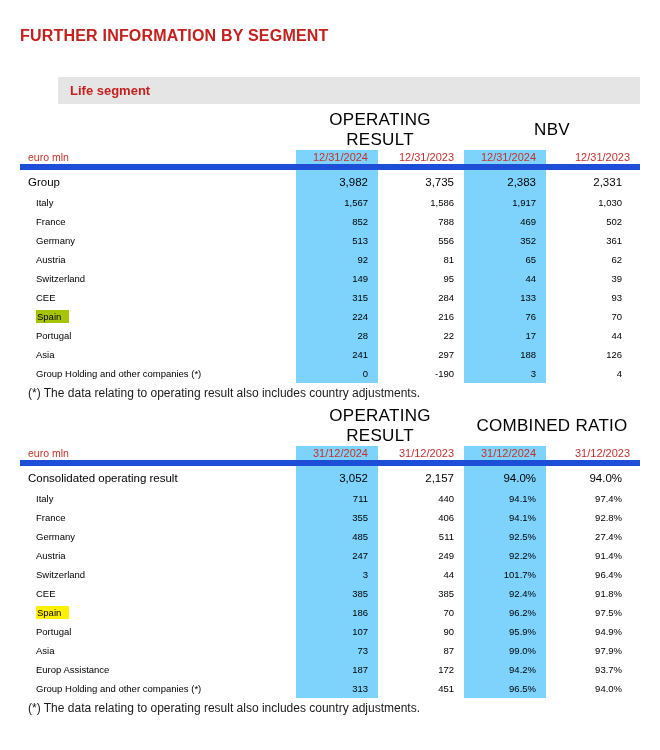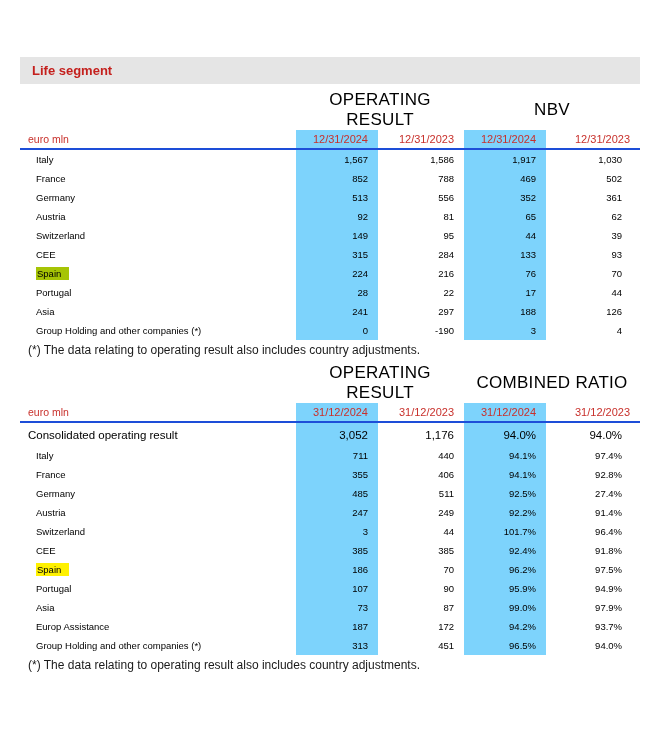--- a/index.html
+++ b/index.html
@@ -17,20 +17,21 @@
     color: #C4201D; line-height: 20px;
   }
 
   .section { margin-top: 0; }
   .section-banner {
     margin-top: 31px;
     background: #E5E5E5;
     height: 27px;
     display: flex; align-items: center;
     padding-left: 12px;
+    margin-left: 38px;
   }
   .section-banner .section-title {
     color: #C4201D; font-size: 13px; font-weight: bold;
   }
 
   table.seg-table {
     width: 620px;
     border-collapse: separate; border-spacing: 0;
     table-layout: fixed;
     margin-top: 6px;
@@ -43,21 +44,21 @@
 
   thead .grp-row td {
     height: 22px; font-size: 17px; color: #000;
     text-align: center; vertical-align: middle;
     letter-spacing: 0.3px;
   }
   thead .date-row td {
     height: 20px; font-size: 11px; color: #C8302B;
     text-align: right; vertical-align: middle;
     padding-right: 10px;
-    border-bottom: 2px solid #1d4ed8;
+    border-bottom: 6px solid #1d4ed8;
   }
   thead .date-row td.unit-cell {
     text-align: left; padding-left: 8px; font-size: 10.5px;
   }
   td.shade { background: #7dd3fc; }
 
   tbody td { vertical-align: middle; }
   tr.total-row td {
     height: 23px; font-size: 11.5px;
   }
@@ -74,20 +75,21 @@
     margin-top: 3px; padding-left: 8px;
     font-size: 12px; color: #1a1a1a;
   }
   .section + .section .section-banner { margin-top: 34px; }
 </style>
 </head>
 <body>
 
 <div class="page">
 
+  <h1 class="page-title">FURTHER INFORMATION BY SEGMENT</h1>
 
   <div class="section">
     <div class="section-banner">
       <span class="section-title">Life segment</span>
     </div>
     <table class="seg-table">
       <colgroup>
         <col class="c-label">
           <col class="c-n1">
           <col class="c-n2">
@@ -102,20 +104,27 @@
         </tr>
         <tr class="date-row">
           <td class="unit-cell">euro mln</td>
           <td class="shade">12/31/2024</td>
           <td>12/31/2023</td>
           <td class="shade">12/31/2024</td>
           <td class="last">12/31/2023</td>
         </tr>
       </thead>
       <tbody>
+        <tr class="total-row">
+          <td class="label-cell">Group</td>
+          <td class="num shade">3,982</td>
+          <td class="num">3,735</td>
+          <td class="num shade">2,383</td>
+          <td class="num last">2,331</td>
+        </tr>
 
   <tr class="sub-row">
     <td class="label-cell"><span class="row-label">Italy</span></td>
     <td class="num shade">1,567</td>
     <td class="num">1,586</td>
     <td class="num shade">1,917</td>
     <td class="num last">1,030</td>
   </tr>
 
   <tr class="sub-row">
@@ -214,21 +223,21 @@
           <td class="shade">31/12/2024</td>
           <td>31/12/2023</td>
           <td class="shade">31/12/2024</td>
           <td class="last">31/12/2023</td>
         </tr>
       </thead>
       <tbody>
         <tr class="total-row">
           <td class="label-cell">Consolidated operating result</td>
           <td class="num shade">3,052</td>
-          <td class="num">1,176</td>
+          <td class="num">2,157</td>
           <td class="num shade">94.0%</td>
           <td class="num last">94.0%</td>
         </tr>
 
   <tr class="sub-row">
     <td class="label-cell"><span class="row-label">Italy</span></td>
     <td class="num shade">711</td>
     <td class="num">440</td>
     <td class="num shade">94.1%</td>
     <td class="num last">97.4%</td>

